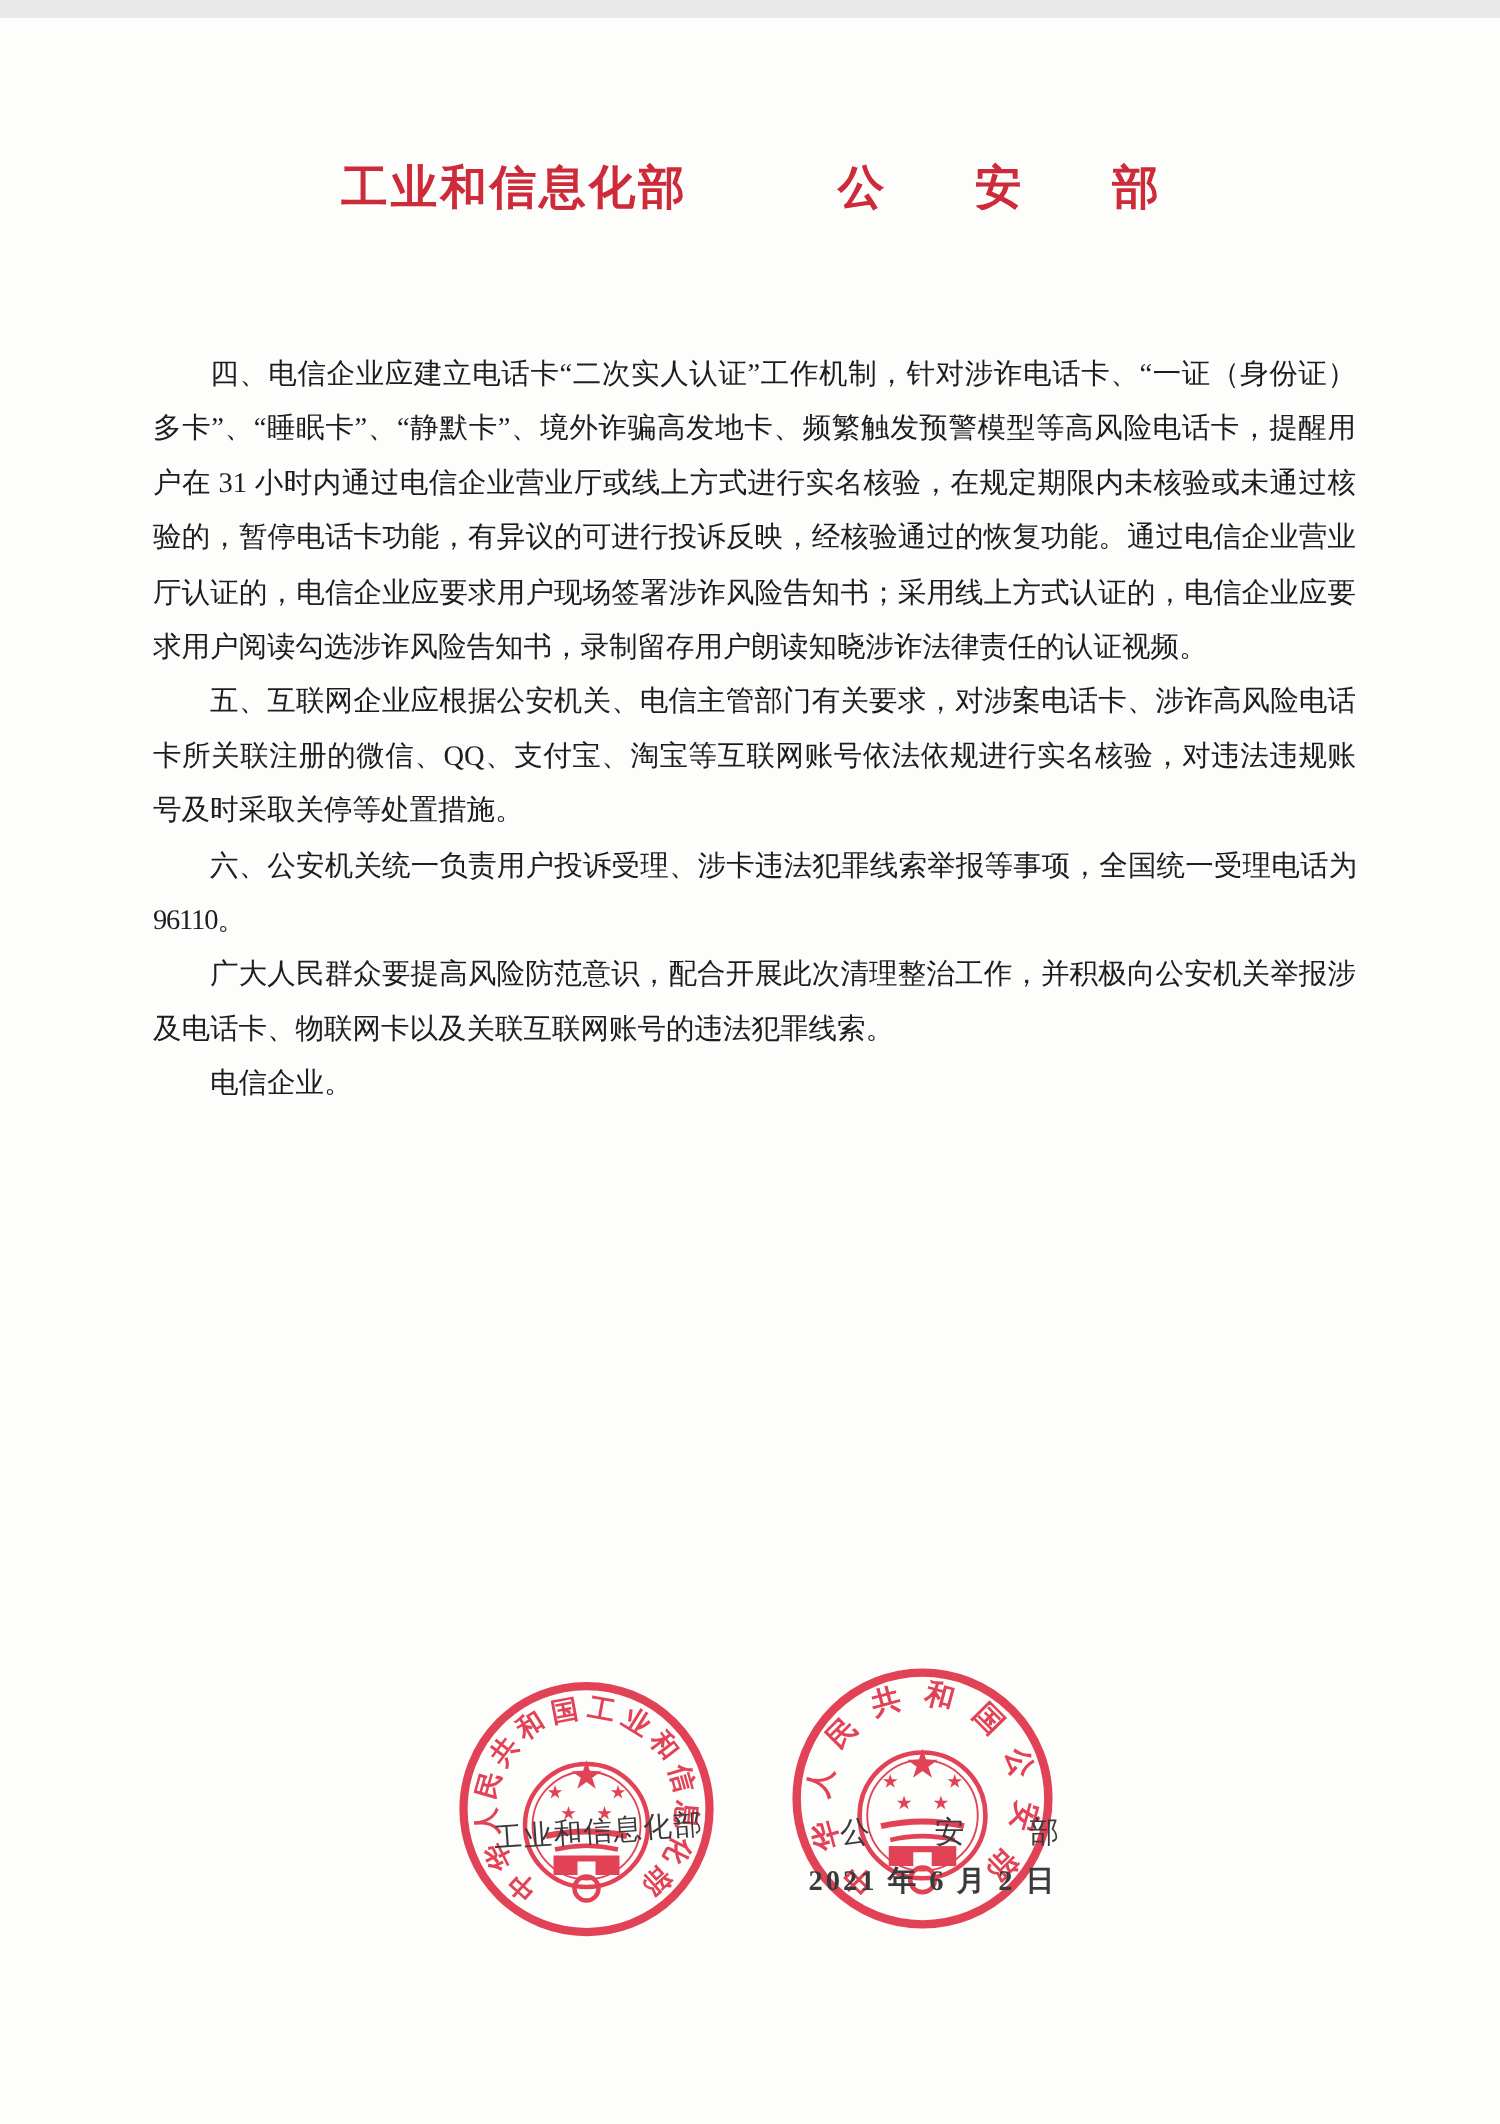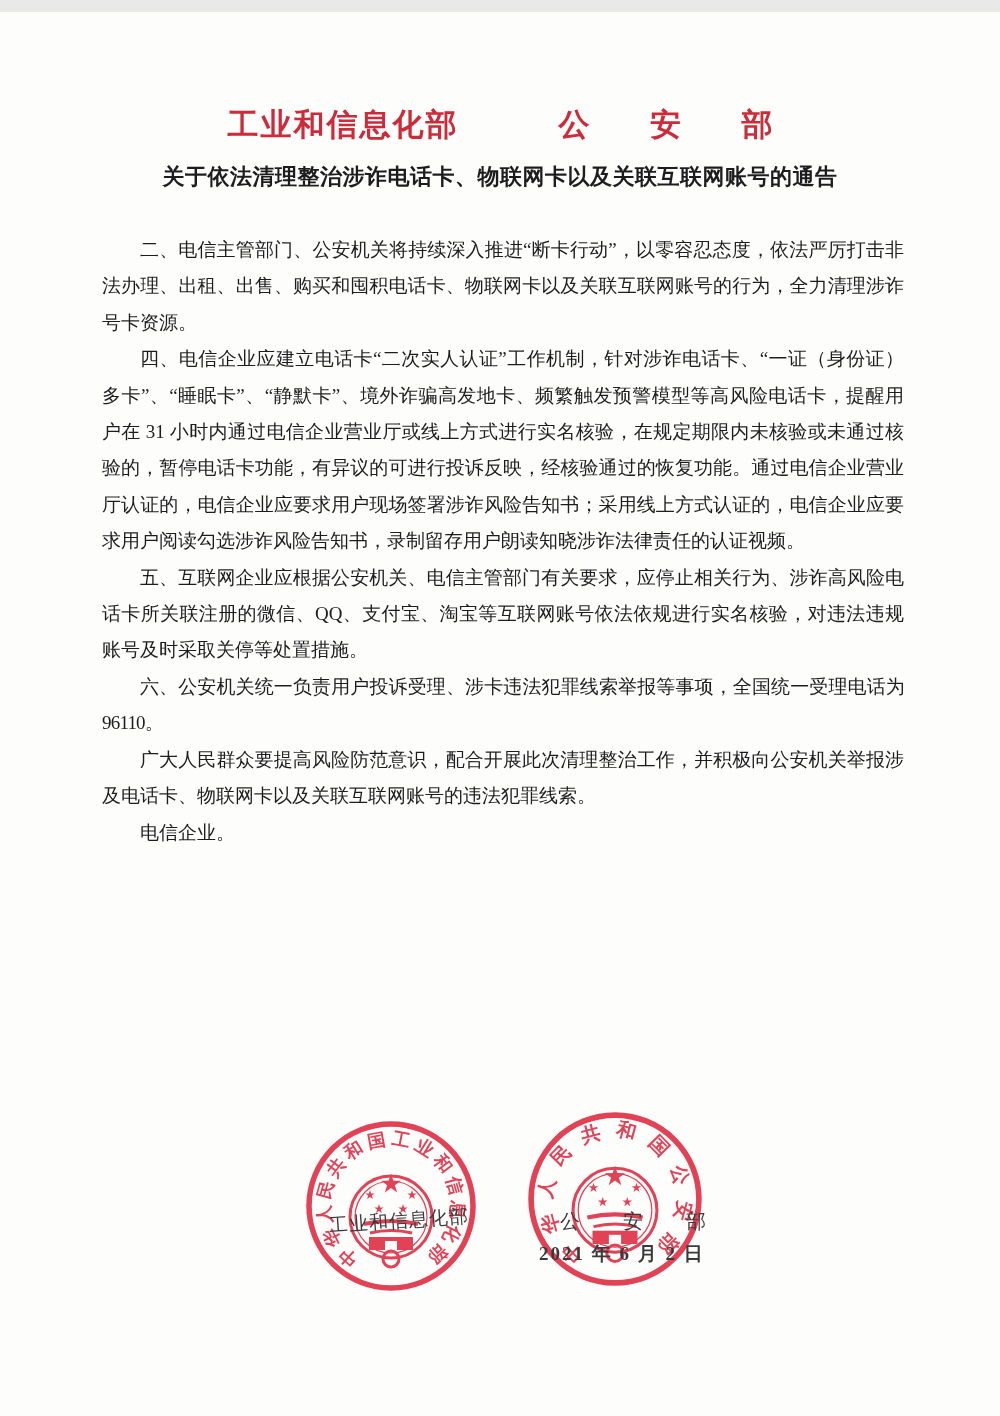--- a/index.html
+++ b/index.html
@@ -49,26 +49,24 @@
 </head>
 <body>
 
 <div class="page">
 
   <div class="header-line">
     <span>工业和信息化部</span>
     <span class="ministry-spaced">公安部</span>
   </div>
 
-  <h1 class="doc-title">关于依法清理整治涉诈电话卡、物联网卡以及关联互联网账号的通告</h1>
 
   <div class="body-text">
-    <p>二、电信主管部门、公安机关将持续深入推进“断卡行动”，以零容忍态度，依法严厉打击非法办理、出租、出售、购买和囤积电话卡、物联网卡以及关联互联网账号的行为，全力清理涉诈号卡资源。</p>
     <p>四、电信企业应建立电话卡“二次实人认证”工作机制，针对涉诈电话卡、“一证（身份证）多卡”、“睡眠卡”、“静默卡”、境外诈骗高发地卡、频繁触发预警模型等高风险电话卡，提醒用户在 31 小时内通过电信企业营业厅或线上方式进行实名核验，在规定期限内未核验或未通过核验的，暂停电话卡功能，有异议的可进行投诉反映，经核验通过的恢复功能。通过电信企业营业厅认证的，电信企业应要求用户现场签署涉诈风险告知书；采用线上方式认证的，电信企业应要求用户阅读勾选涉诈风险告知书，录制留存用户朗读知晓涉诈法律责任的认证视频。</p>
-    <p>五、互联网企业应根据公安机关、电信主管部门有关要求，应停止相关行为、涉诈高风险电话卡所关联注册的微信、QQ、支付宝、淘宝等互联网账号依法依规进行实名核验，对违法违规账号及时采取关停等处置措施。</p>
+    <p>五、互联网企业应根据公安机关、电信主管部门有关要求，对涉案电话卡、涉诈高风险电话卡所关联注册的微信、QQ、支付宝、淘宝等互联网账号依法依规进行实名核验，对违法违规账号及时采取关停等处置措施。</p>
     <p class="tight">六、公安机关统一负责用户投诉受理、涉卡违法犯罪线索举报等事项，全国统一受理电话为 96110。</p>
     <p>广大人民群众要提高风险防范意识，配合开展此次清理整治工作，并积极向公安机关举报涉及电话卡、物联网卡以及关联互联网账号的违法犯罪线索。</p>
     <p>电信企业。</p>
   </div>
 
   <svg class="seal seal-left" width="172" height="172" viewBox="0 0 172 172">
     <defs>
       <path id="star" d="M0,-10 L2.25,-3.09 L9.51,-3.09 L3.63,1.18 L5.88,8.09 L0,3.82 L-5.88,8.09 L-3.63,1.18 L-9.51,-3.09 L-2.25,-3.09 Z"></path>
       <path id="arc-miit" d="M60.2,141.3 A61,61 0 1 1 111.8,141.3" fill="none"></path>
       <path id="arc-mps" d="M51,136 A61,61 0 1 1 121,136" fill="none"></path>

